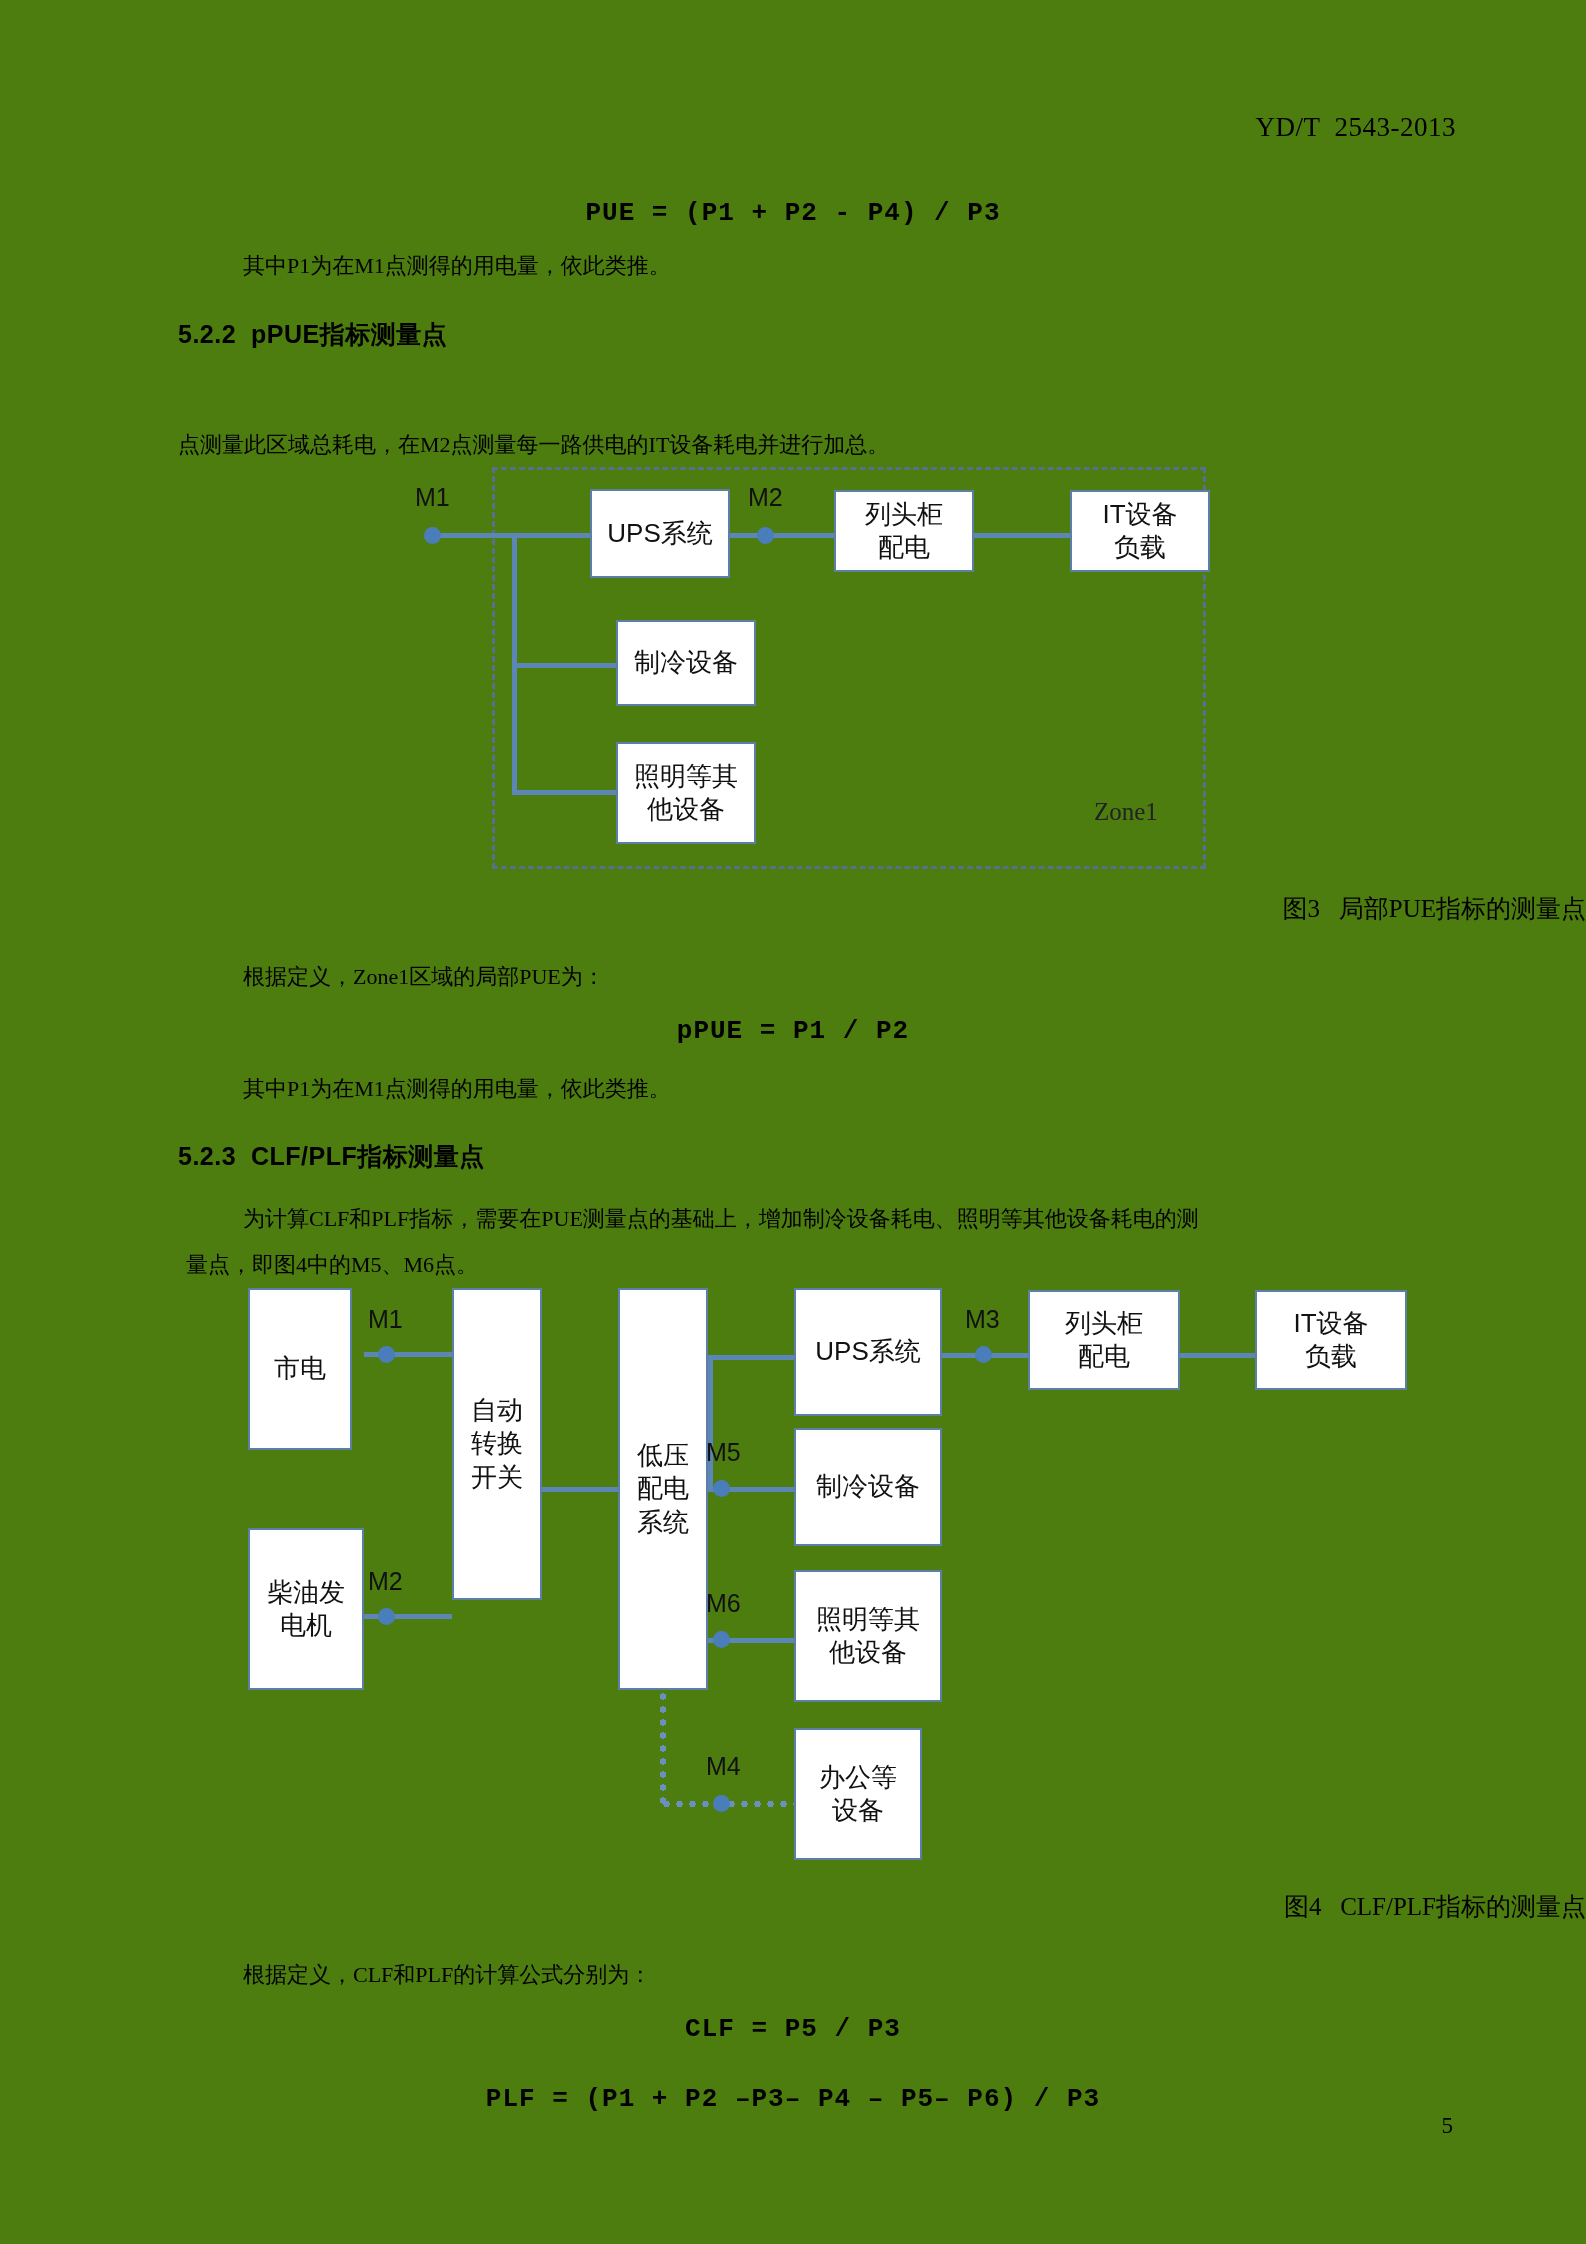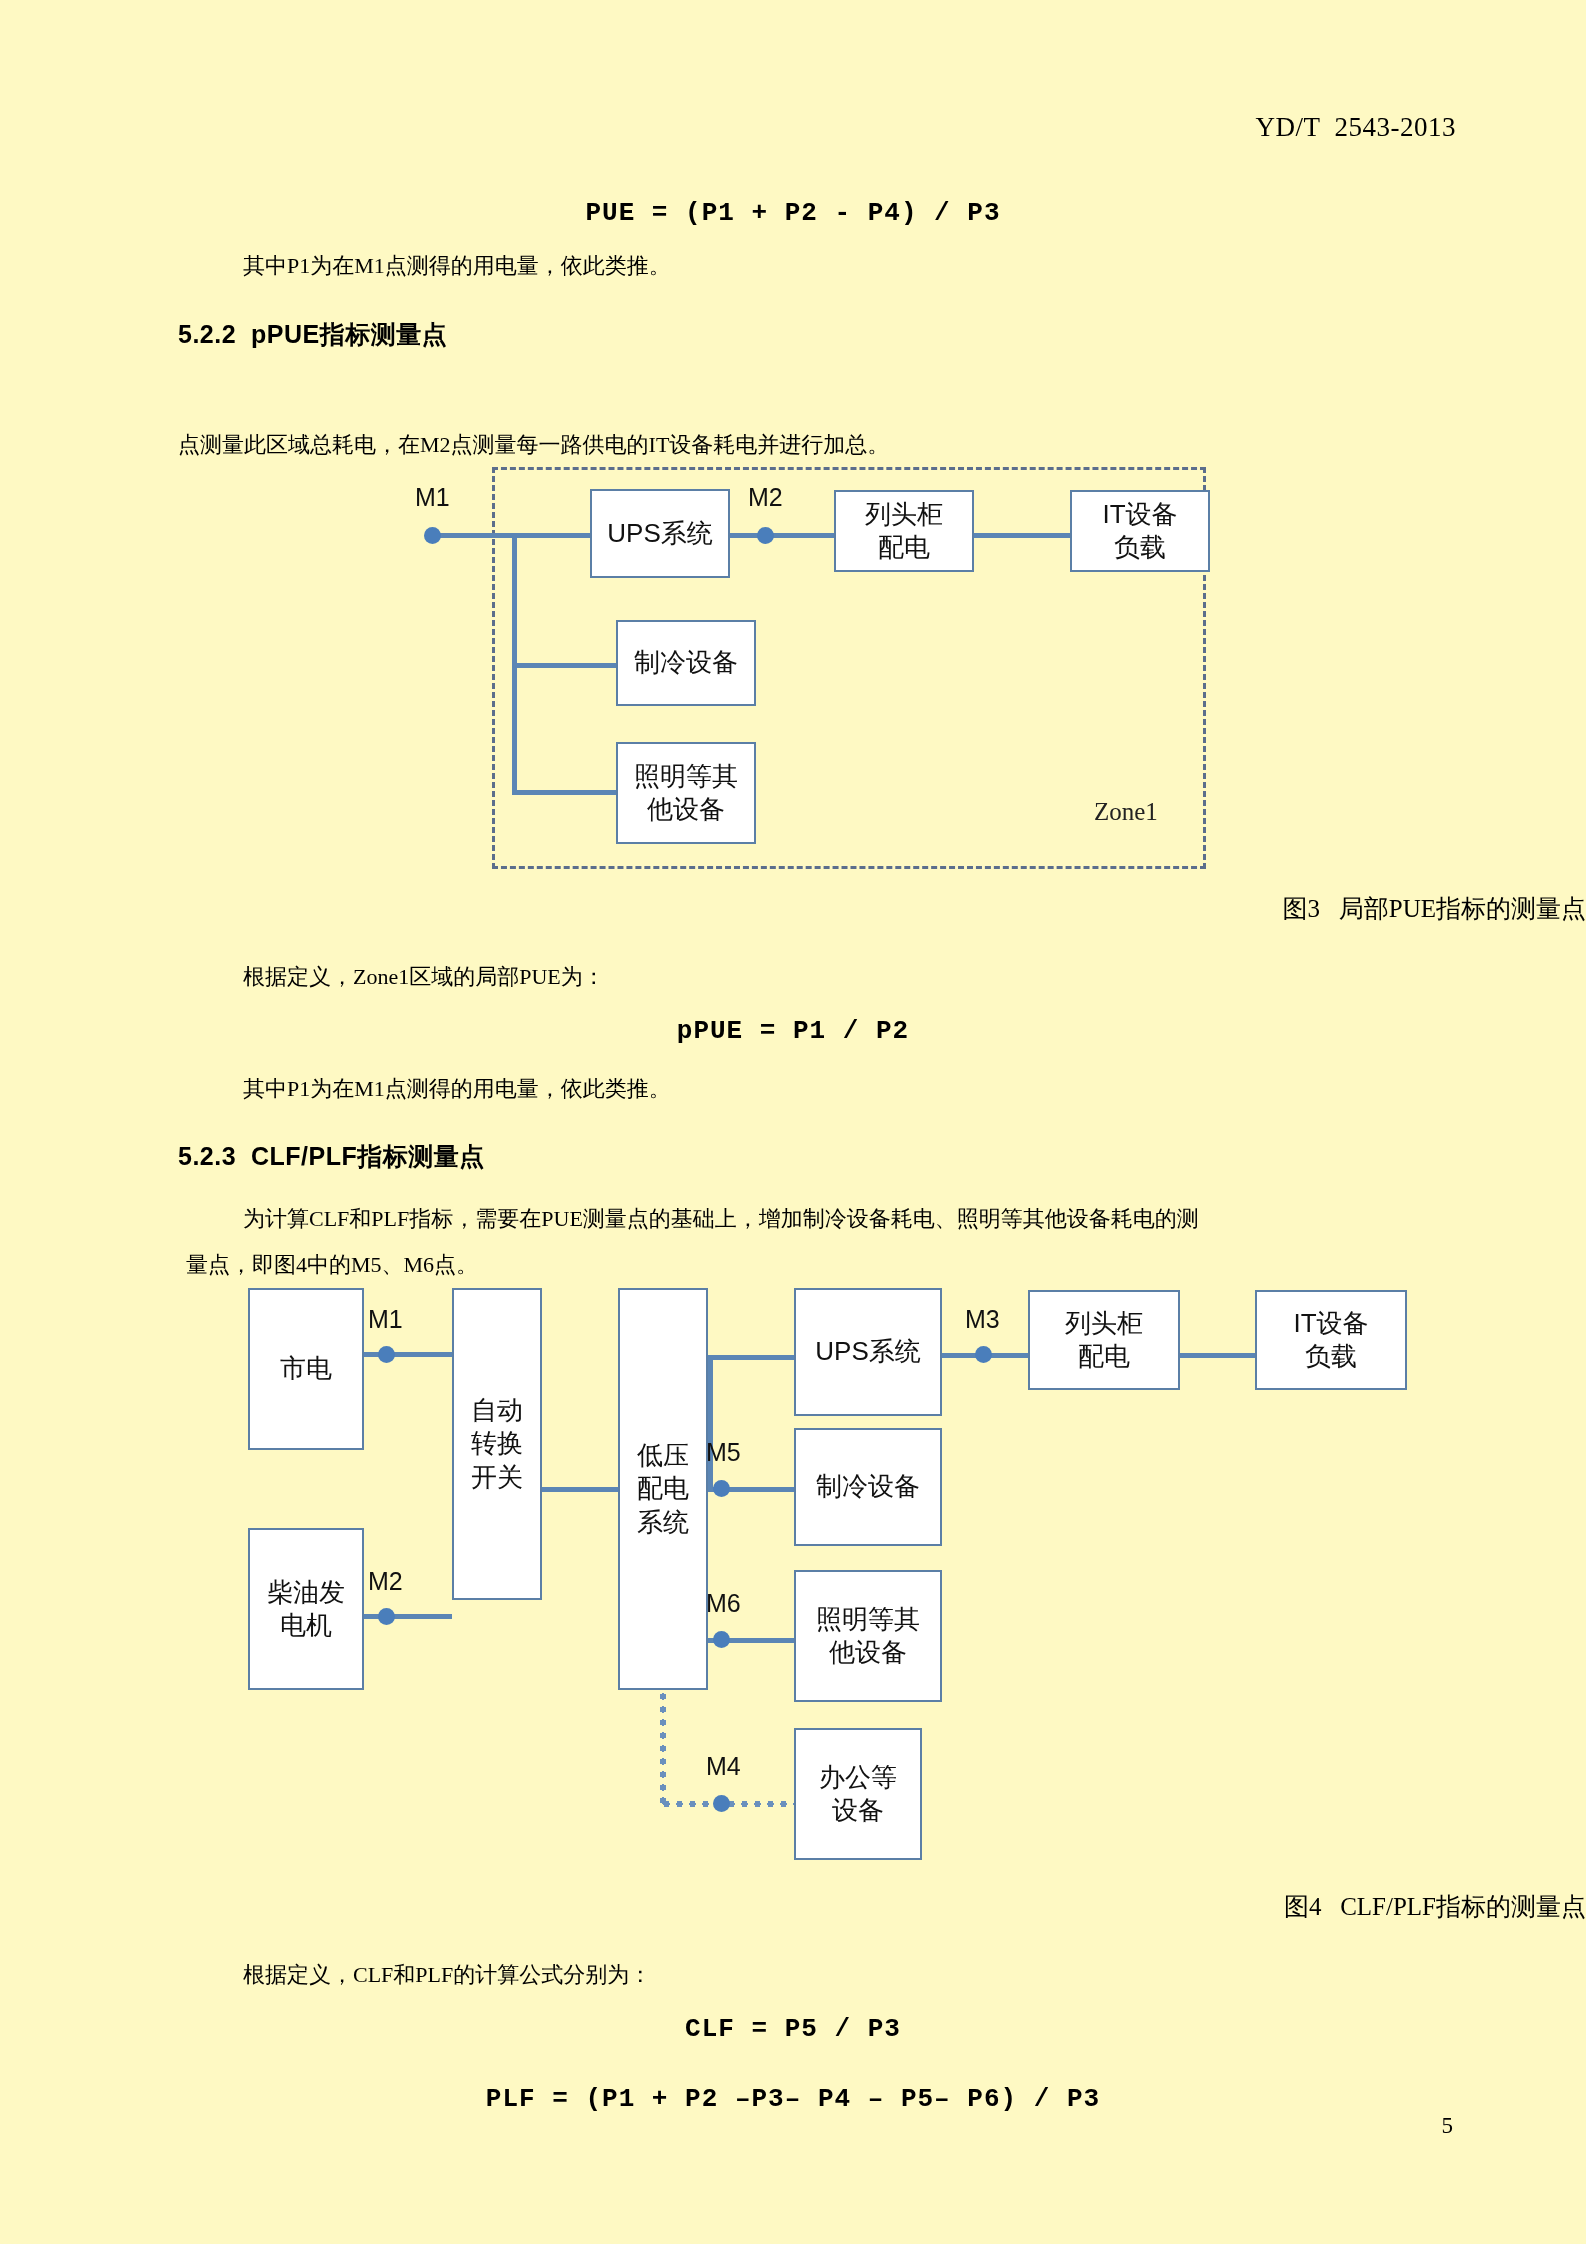--- a/index.html
+++ b/index.html
@@ -1,17 +1,17 @@
 <!DOCTYPE html>
 <html><head>
 <meta charset="utf-8">
 <style>
   html, body { margin:0; padding:0; background:#ffffff; }
   body { width:1586px; height:2244px; font-family:"Liberation Serif", serif; color:#000; position:relative; }
-  .page { position:relative; width:1586px; height:2244px; background:#fef9c3; overflow:hidden; }
+  .page { position:relative; width:1586px; height:2244px; background:#4d7c0f; overflow:hidden; }
 
   .hdr { position:absolute; right:130px; top:112px; font-family:"Liberation Serif", serif; font-size:27px; letter-spacing:0.5px; white-space:pre; }
   .para { position:absolute; font-family:"Liberation Serif", serif; font-size:22px; line-height:46px; color:#000; }
 
   .formula { position:absolute; width:100%; text-align:center; font-family:"Liberation Mono","DejaVu Sans Mono",monospace; font-size:26px; font-weight:600; letter-spacing:1px; }
 
   .heading { position:absolute; font-family:"Liberation Sans", sans-serif; font-size:25px; font-weight:700; letter-spacing:0.5px; white-space:pre; }
 
   .caption { position:absolute; width:100%; text-align:right; font-family:"Liberation Serif", serif; font-size:25px; white-space:pre; }
 
@@ -95,21 +95,21 @@
 
   <div class="para" style="left:243px; top:1066px;">其中P1为在M1点测得的用电量，依此类推。</div>
 
   <div class="heading" style="left:178px; top:1140px;">5.2.3  CLF/PLF指标测量点</div>
 
   <div class="para" style="left:243px; top:1196px; width:1190px;">为计算CLF和PLF指标，需要在PUE测量点的基础上，增加制冷设备耗电、照明等其他设备耗电的测</div>
   <div class="para" style="left:186px; top:1242px; width:1240px;">量点，即图4中的M5、M6点。</div>
 
   <div class="dgm" style="left:0; top:0; width:1586px; height:0;">
 
-    <div class="nbox" style="left:248px; top:1288px; width:116px; height:162px;">市电</div>
+    <div class="nbox" style="left:248px; top:1288px; width:104px; height:162px;">市电</div>
 
     <div class="wire h" style="left:364px; top:1352px; width:88px;"></div>
     <div class="dot" style="left:378px; top:1346px;"></div>
     <div class="mlabel" style="left:368px; top:1305px;">M1</div>
 
     <div class="nbox" style="left:248px; top:1528px; width:116px; height:162px; white-space:pre-line;">柴油发
 电机</div>
     <div class="wire h" style="left:364px; top:1614px; width:88px;"></div>
     <div class="dot" style="left:378px; top:1608px;"></div>
     <div class="mlabel" style="left:368px; top:1567px;">M2</div>

